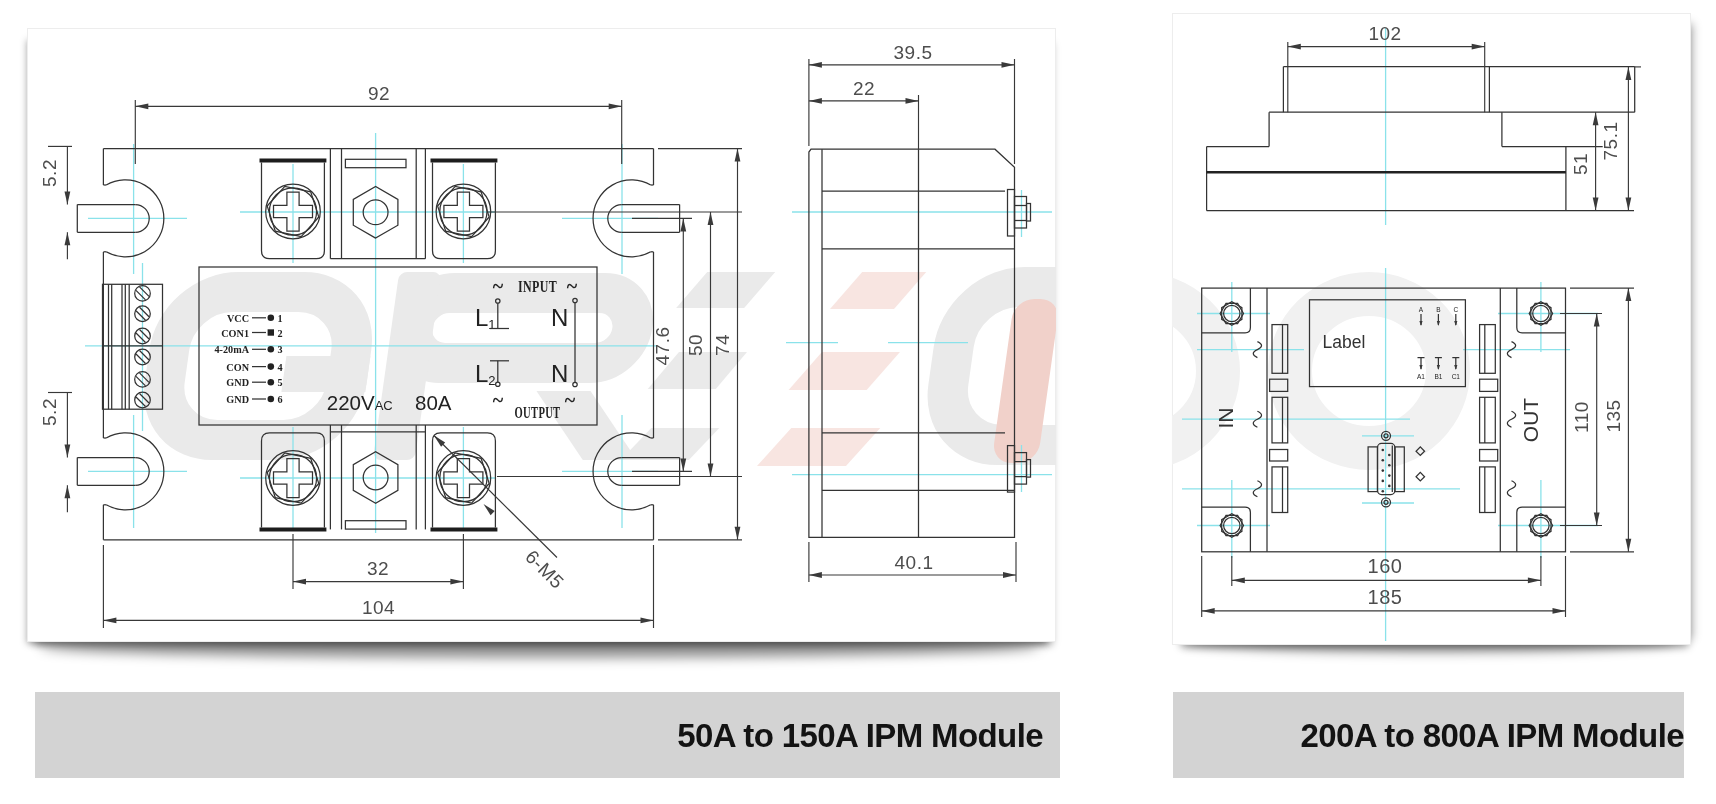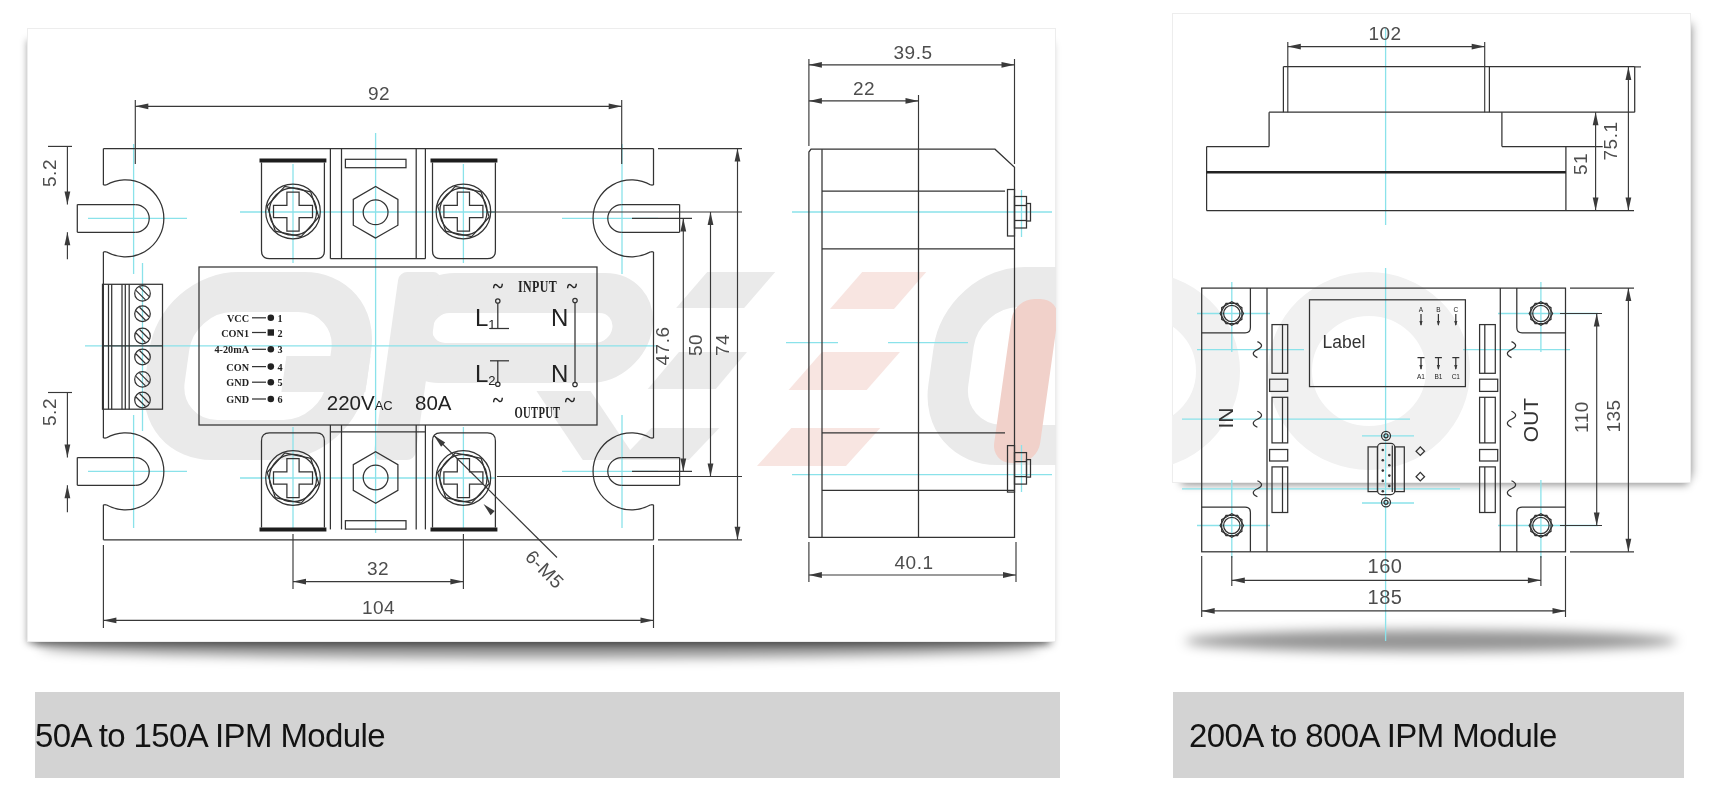--- a/index.html
+++ b/index.html
@@ -1,21 +1,21 @@
 <!DOCTYPE html>
 <html><head><meta charset="utf-8"><style>
 *{margin:0;padding:0;box-sizing:border-box}
 html,body{width:1716px;height:804px;background:#fff;overflow:hidden;font-family:"Liberation Sans",sans-serif}
 .panel{position:absolute;background:#fff;border:1px solid #ededed}
 #p1{left:27px;top:28px;width:1029px;height:614px;box-shadow:-5px 7px 7px -5px rgba(0,0,0,.35),2px 9px 8px -6px rgba(0,0,0,.4)}
-#p2{left:1172px;top:13px;width:519px;height:470px;box-shadow:3px 8px 8px -6px rgba(0,0,0,.4),10px 2px 9px -8px rgba(0,0,0,.25)}
+#p2{left:1172px;top:13px;width:519px;height:632px;box-shadow:3px 8px 8px -6px rgba(0,0,0,.4),10px 2px 9px -8px rgba(0,0,0,.25)}
 .curl{position:absolute;background:rgba(0,0,0,.42);border-radius:50%;filter:blur(6px)}
 #c1{left:40px;top:636px;width:1000px;height:22px}
 #c2{left:1185px;top:630px;width:492px;height:22px}
-.bar{position:absolute;top:692px;height:86px;background:#d3d3d3;color:#131313;font-size:33px;font-weight:normal;text-align:left;line-height:87px;letter-spacing:-.6px}
+.bar{position:absolute;top:692px;height:86px;background:#d3d3d3;color:#131313;font-size:33px;font-weight:bold;text-align:right;line-height:87px;letter-spacing:-.6px}
 #b1{left:35px;width:1025px;padding-right:17px}
 #b2{left:1173px;width:511px;padding-left:16px}
 svg .k{stroke:#333;stroke-width:1.25;fill:none}
 svg .b{stroke:#1d1d1d;stroke-width:4;fill:none}
 svg .b2{stroke:#222;stroke-width:2.6;fill:none}
 svg .d{stroke:#383838;stroke-width:1.15;fill:none}
 svg .c{stroke:#8ae2ea;stroke-width:1.3;fill:none}
 svg .wm{stroke:#eaeaea;stroke-width:40;fill:none}
 svg .wm2{stroke:#f1f1f1;stroke-width:44;fill:none}
 svg text{fill:#333}

